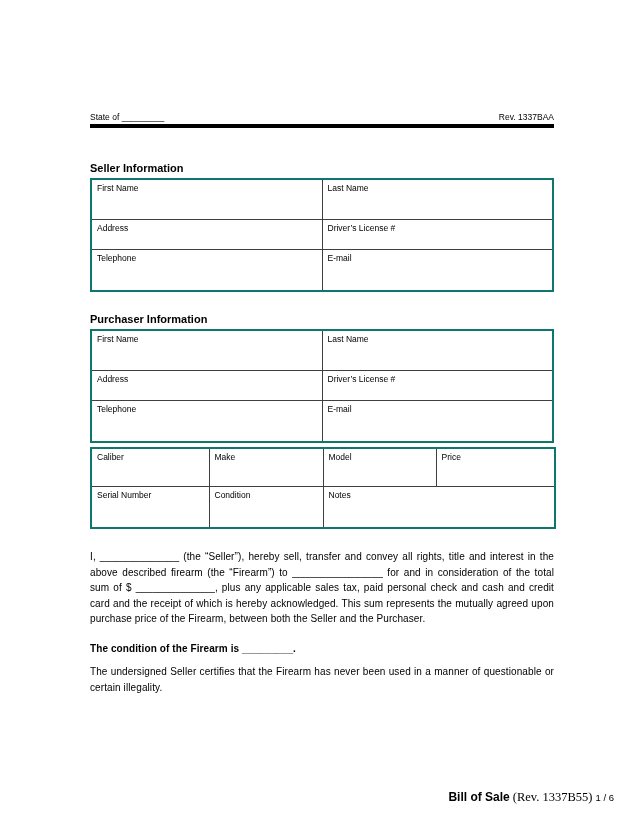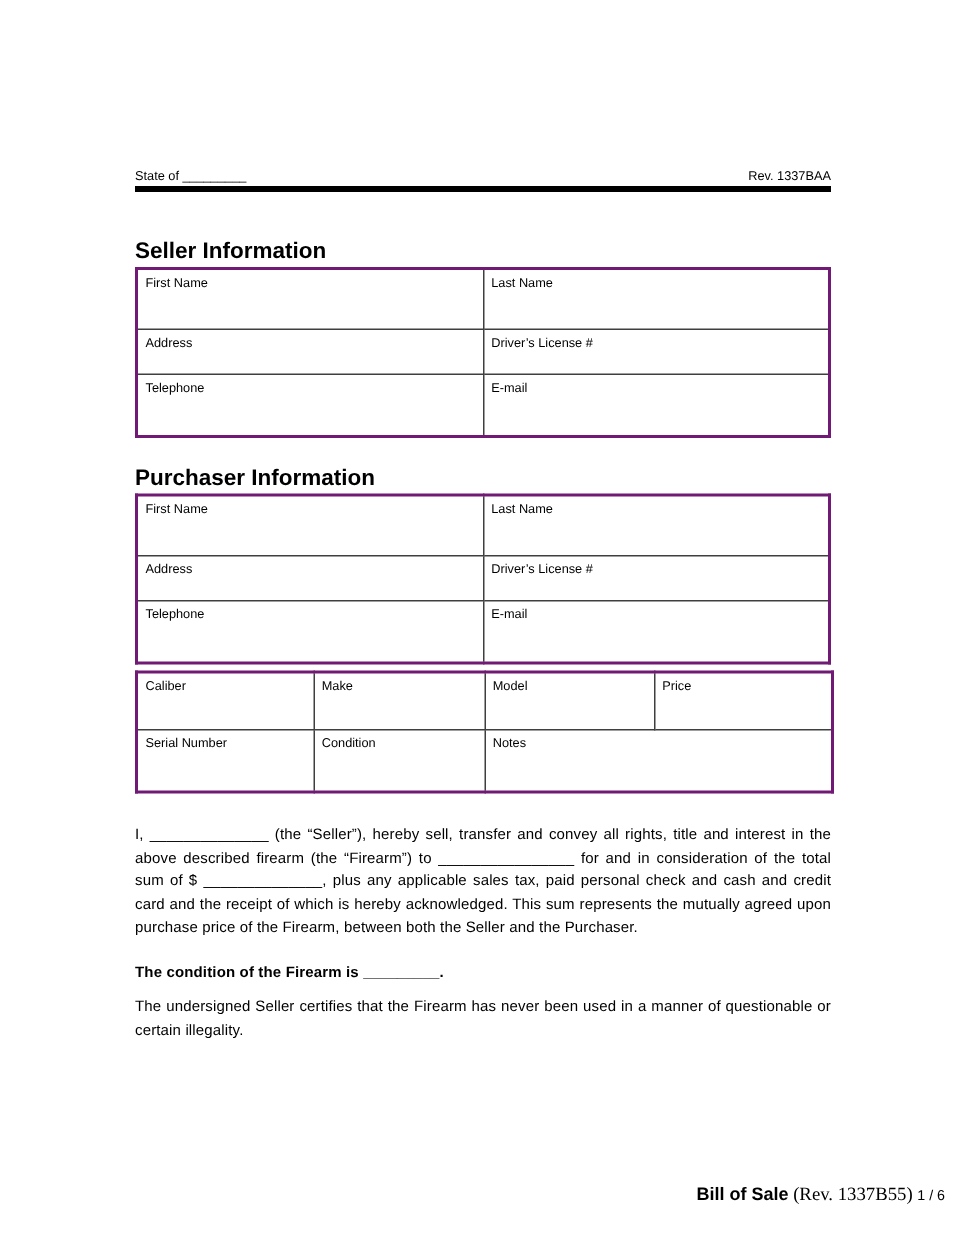--- a/index.html
+++ b/index.html
@@ -22,31 +22,31 @@
   .doc-title {
     margin-top:4px;
     font-size:17px; font-weight:700;
     text-align:center; line-height:19px;
     letter-spacing:0.2px;
     white-space:nowrap;
   }
   .title-rule { margin-top:2px; height:4px; background:#000; }
 
   .section-heading {
-    font-size:15px; font-weight:700; line-height:12px;
+    font-size:11px; font-weight:700; line-height:12px;
   }
   .mt-seller    { margin-top:34px; }
   .mt-section   { margin-top:21px; }
 
   table.info-table {
     margin-top:4px;
     width:464px;
     border-collapse:collapse;
     table-layout:fixed;
-    border:2px solid #701a75;
+    border:2px solid #0f766e;
   }
   table.info-table td {
     border:1px solid #3f3f3f;
     vertical-align:top;
     padding:3px 5px;
     font-size:8.5px;
     line-height:11px;
     background:#fff;
   }
   tr.row-tall   { height:40px; }
@@ -60,21 +60,21 @@
     text-align:justify;
     letter-spacing:0.1px;
   }
   .p-agreement { margin-top:20px; }
   .p-condition { margin-top:14px; text-align:left;font-weight:bold; }
   .p-certify1  { margin-top:8px; }
   .p-certify2  { margin-top:9px; }
 
   .footer {
     position:absolute;
-    right:10px; top:789px;
+    right:26px; top:789px;
     white-space:nowrap;
     line-height:14px;
   }
   .footer-bold  { font-weight:700; font-size:12px; }
   .footer-serif { font-family:"Liberation Serif", serif; font-size:12.5px; margin-left:3px; }
   .footer-page  { font-size:9.5px; margin-left:3px; }
 </style>
 </head>
 <body>
 

